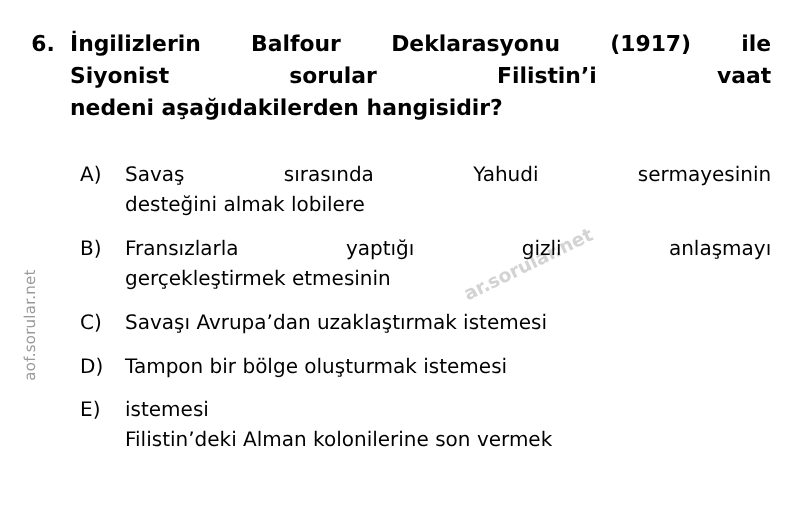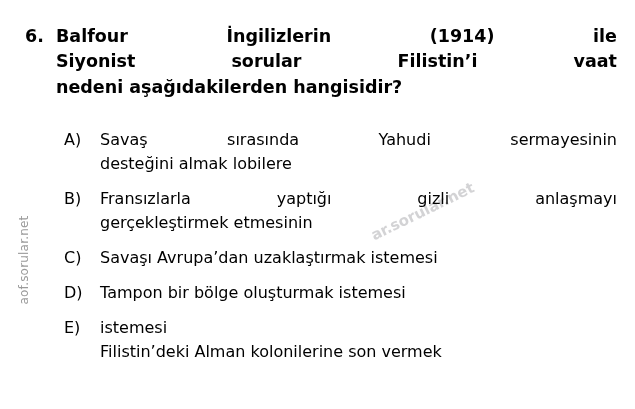--- a/index.html
+++ b/index.html
@@ -154,23 +154,24 @@
 
   <div class="diag-watermark">ar.sorular.net</div>
 
   <div class="content">
 
     <div class="stem">
       <div class="stem-row">
         <div class="q-number">6.</div>
         <div class="q-text">
           <span class="q-line justify">
+            <span>İngilizlerin</span>
             <span>Balfour</span>
-            <span>İngilizlerin</span>
-            <span>(1914)</span>
+            <span>Deklarasyonu</span>
+            <span>(1917)</span>
             <span>ile</span>
           </span>
           <span class="q-line justify">
             <span>Siyonist</span>
             <span>sorular</span>
             <span>Filistin’i</span>
             <span>vaat</span>
           </span>
           <span class="q-line">nedeni aşağıdakilerden hangisidir?</span>
         </div>

